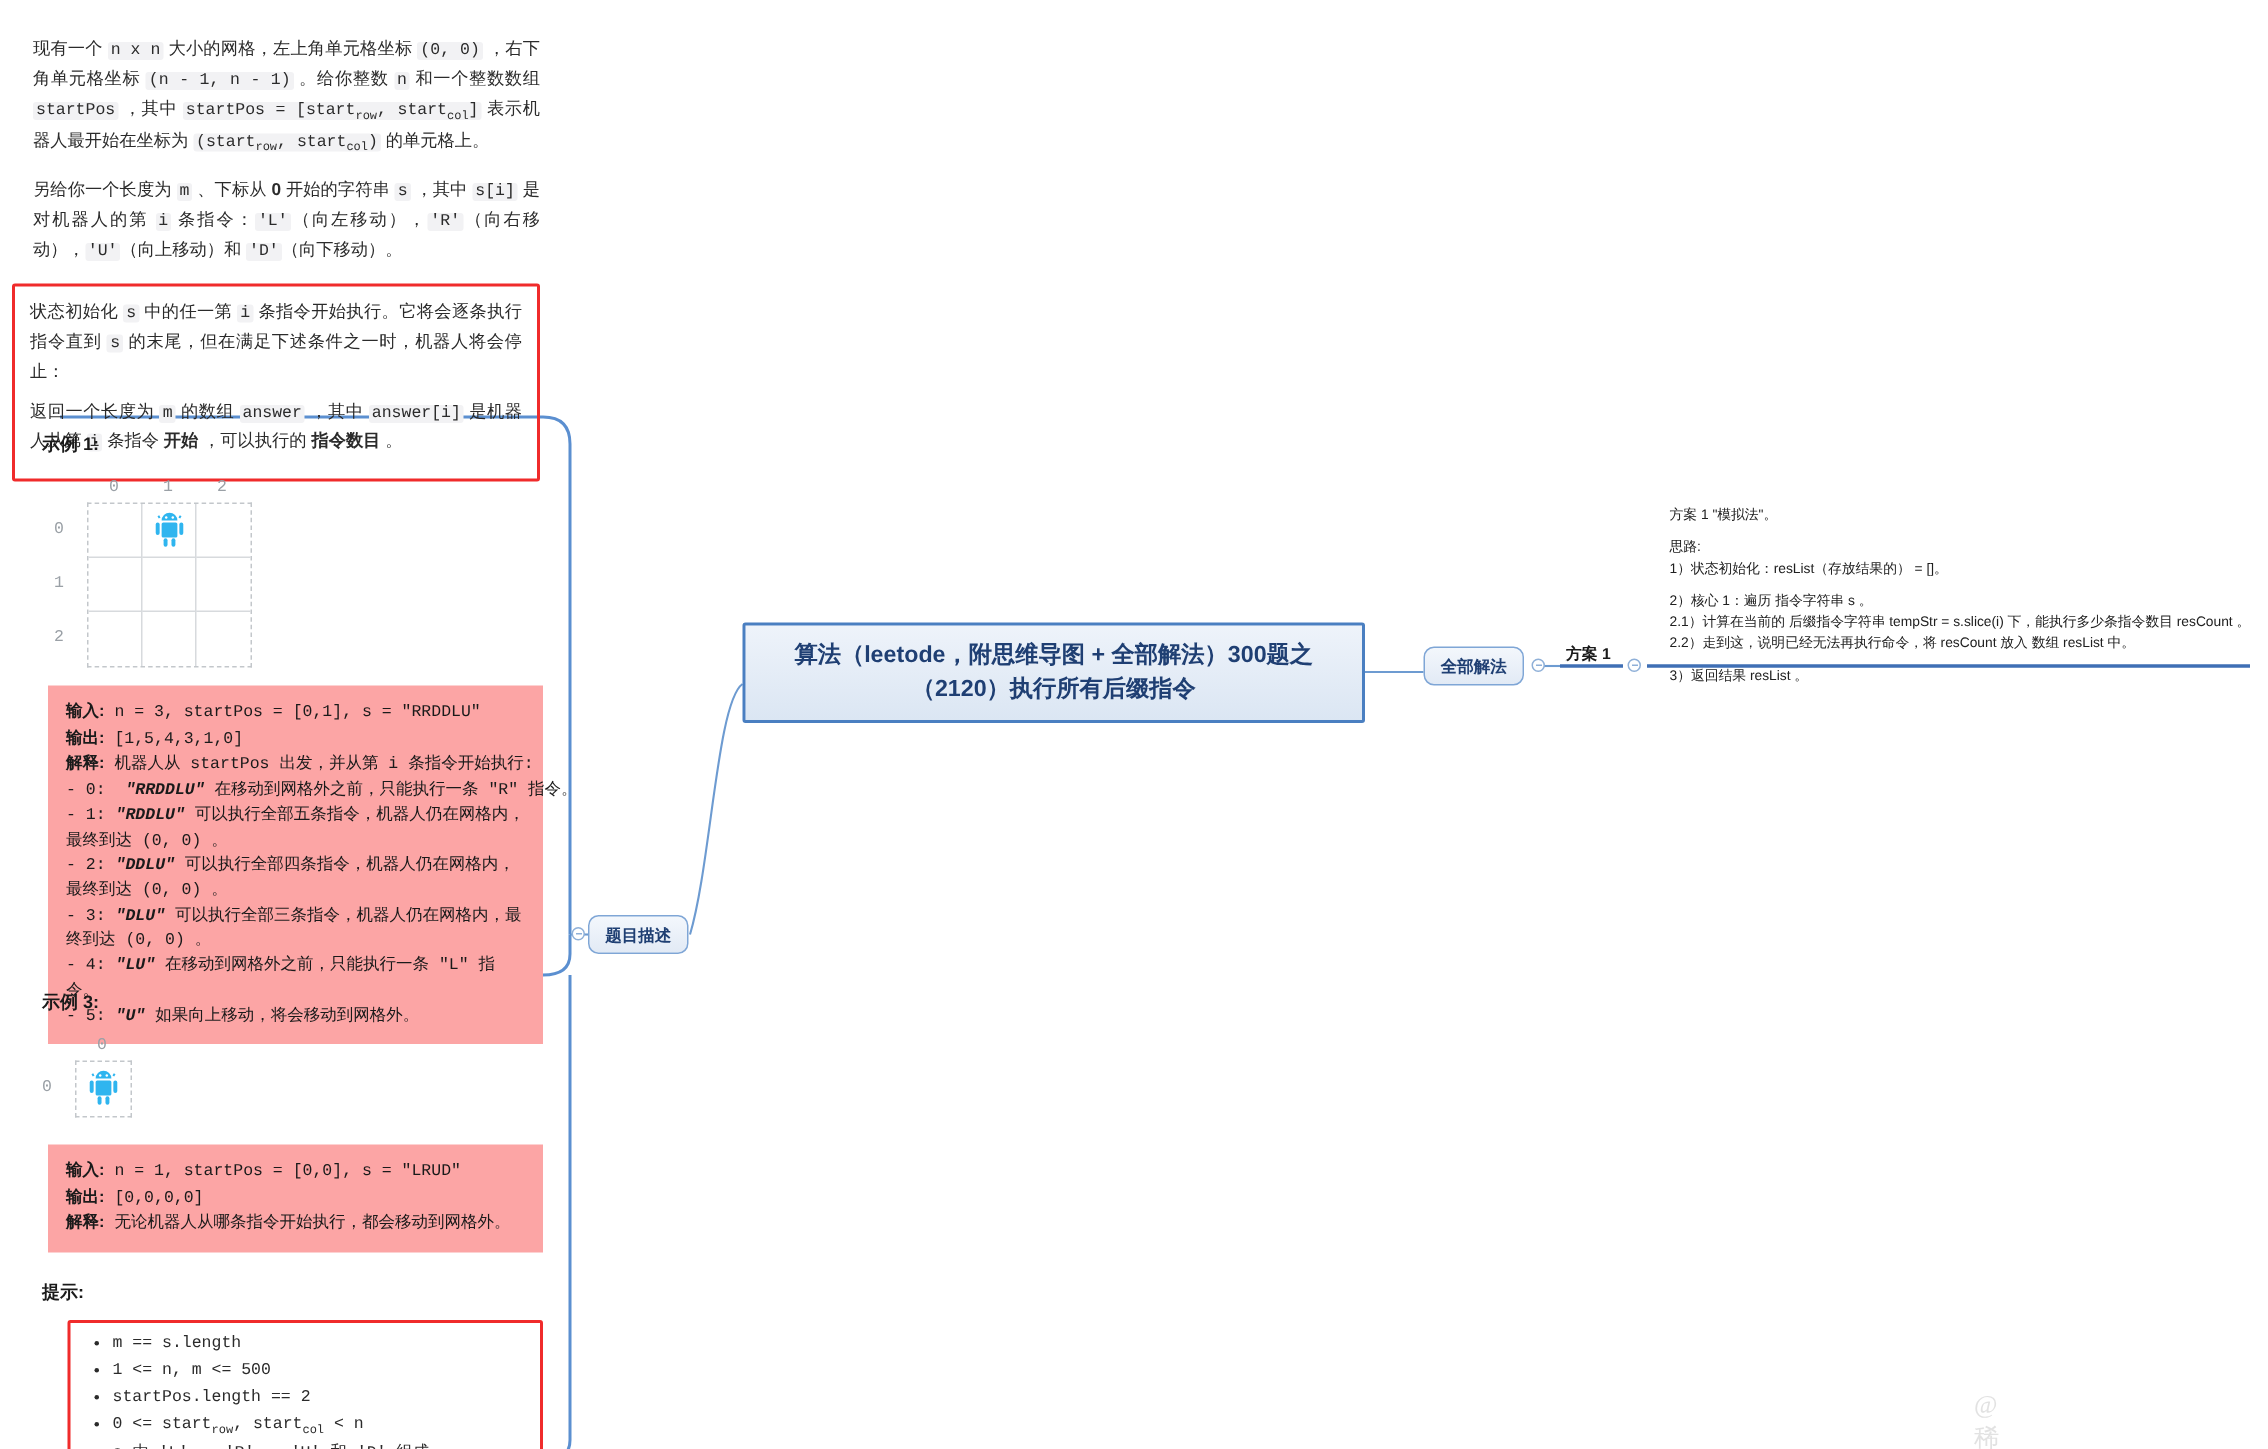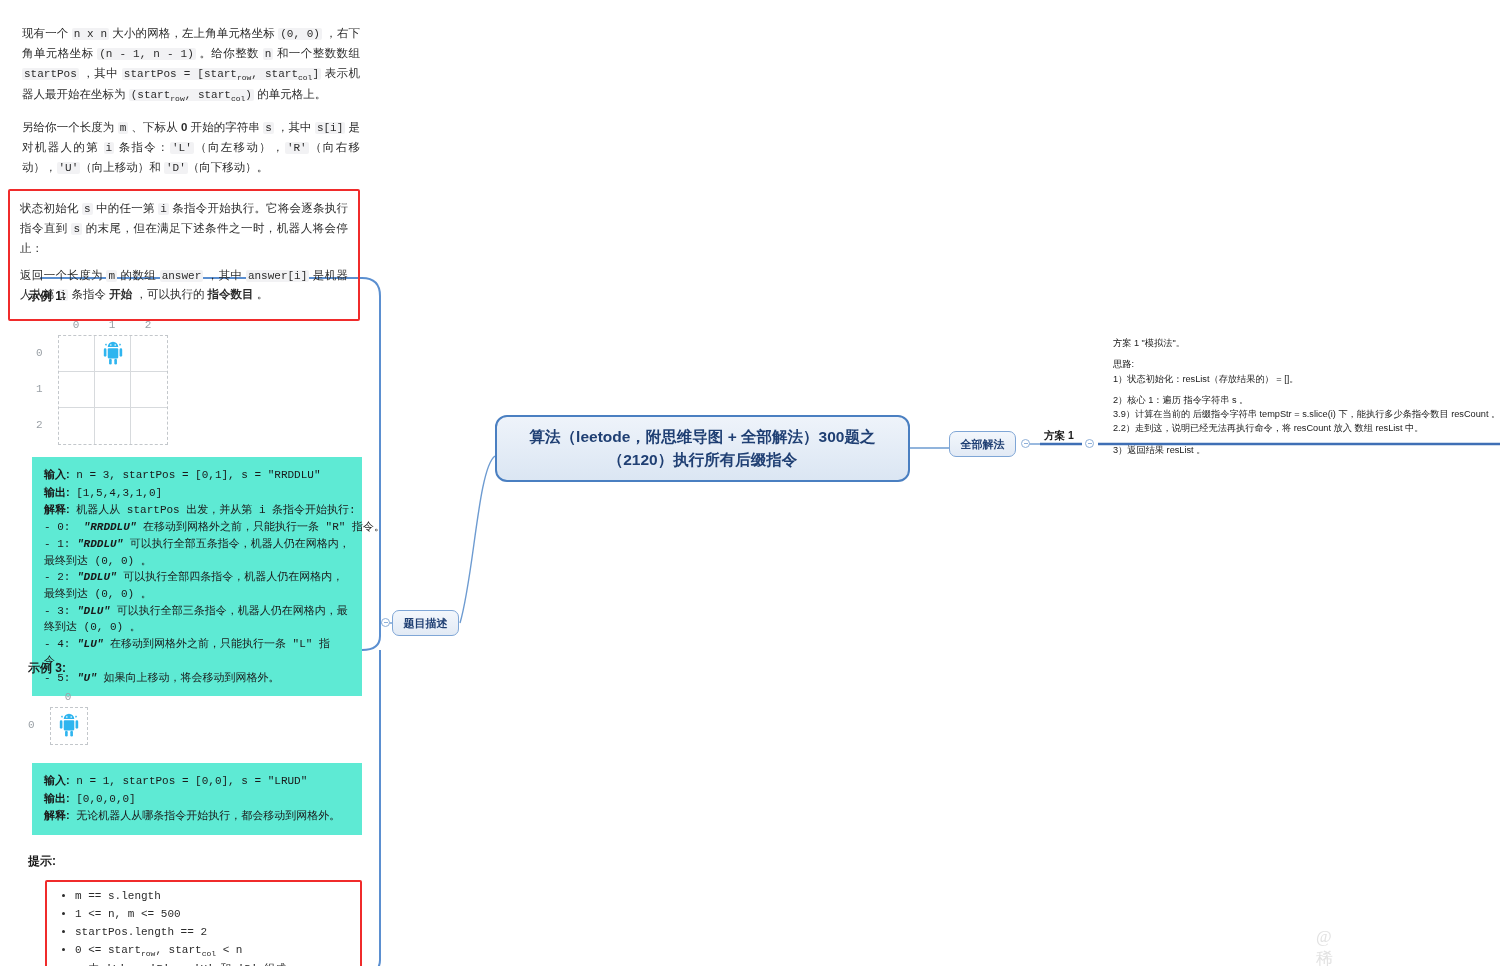--- a/index.html
+++ b/index.html
@@ -58,40 +58,40 @@
   .grid3 .cell:nth-child(3n){border-right:none;}
   .grid3 .cell:nth-child(n+7){border-bottom:none;}
   .grid1{
     width:36px;height:36px;border:1px dashed #c3c7cb;position:relative;
   }
 
   .bot{position:absolute;left:50%;top:50%;transform:translate(-50%,-50%);
        width:28px;height:28px;}
 
   .io{
-    background:#5eead4;margin:12px 18px 0 32px;padding:9px 12px 10px 12px;
+    background:#fca5a5;margin:12px 18px 0 32px;padding:9px 12px 10px 12px;
     font-family:"Liberation Mono","DejaVu Sans Mono",monospace;
     font-size:11px;line-height:1.52;color:#1a1a1a;
   }
   .io .lbl{font-family:"Liberation Sans",sans-serif;font-weight:700;}
   .io .it{font-style:italic;font-weight:700;}
   .io div{white-space:pre;}
 
   .hint-title{font-size:12px;font-weight:700;margin:18px 0 0 28px;}
   .hintbox{border:2px solid #f02b2b;border-radius:2px;margin:10px 18px 0 45px;padding:6px 10px 6px 4px;}
   .hintbox ul{margin:0;padding-left:24px;}
   .hintbox li{font-size:11px;line-height:1.62;color:#2b2b2b;
     font-family:"Liberation Mono","DejaVu Sans Mono",monospace;}
   .hintbox li sub{font-size:8px;}
 
   
   .root{
     position:absolute;left:495px;top:399px;width:415px;height:67px;
     box-sizing:border-box;
-    border:2px solid #4a7fc1;border-radius:12px;
+    border:2px solid #4a7fc1;border-radius:2px;
     background:linear-gradient(180deg,#eef3fa 0%,#dbe6f3 100%);
     display:flex;align-items:center;justify-content:center;
     text-align:center;
     color:#1f3f73;font-weight:700;font-size:15.5px;line-height:1.45;
     padding:0 32px;
   }
 
   
   .pill{
     position:absolute;box-sizing:border-box;
@@ -281,21 +281,21 @@
   <div class="lbl-plan">方案 1</div>
   <div class="collapse" style="left:1085px;top:423px;"></div>
 
   <div class="sol-text">
     <div class="t">方案 1 "模拟法"。</div>
     <div class="blank"></div>
     <div class="t">思路:</div>
     <div class="t">1）状态初始化：resList（存放结果的） = []。</div>
     <div class="blank"></div>
     <div class="t">2）核心 1：遍历 指令字符串 s 。</div>
-    <div class="t">3.9）计算在当前的 后缀指令字符串 tempStr = s.slice(i) 下，能执行多少条指令数目 resCount 。</div>
+    <div class="t">2.1）计算在当前的 后缀指令字符串 tempStr = s.slice(i) 下，能执行多少条指令数目 resCount 。</div>
     <div class="t">2.2）走到这，说明已经无法再执行命令，将 resCount 放入 数组 resList 中。</div>
     <div class="blank"></div>
     <div class="t">3）返回结果 resList 。</div>
   </div>
 
   <div class="watermark">@稀土掘金技术社区</div>
 
 </div>
 
 </body></html>

